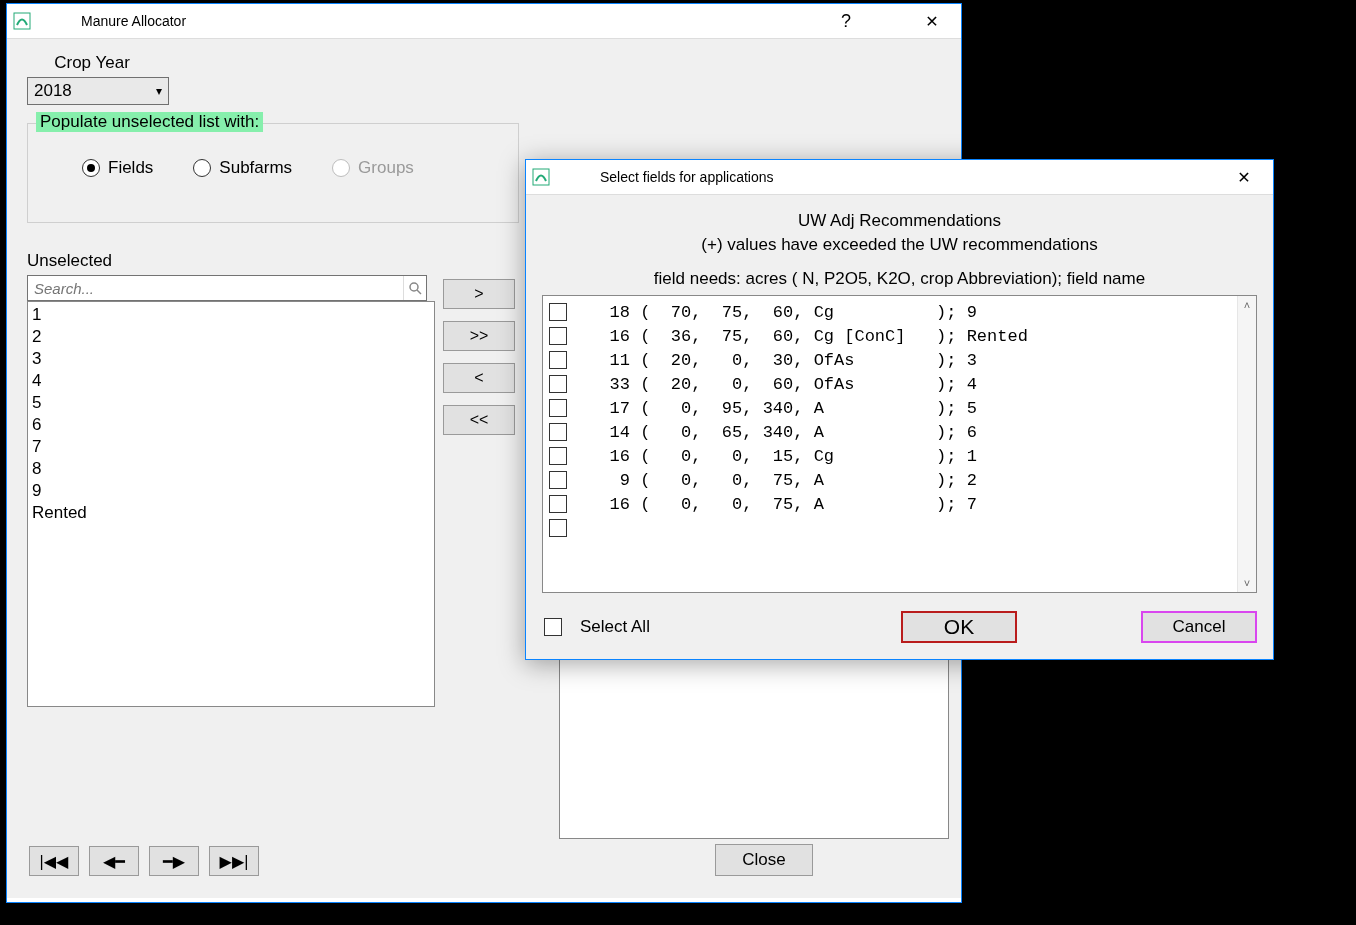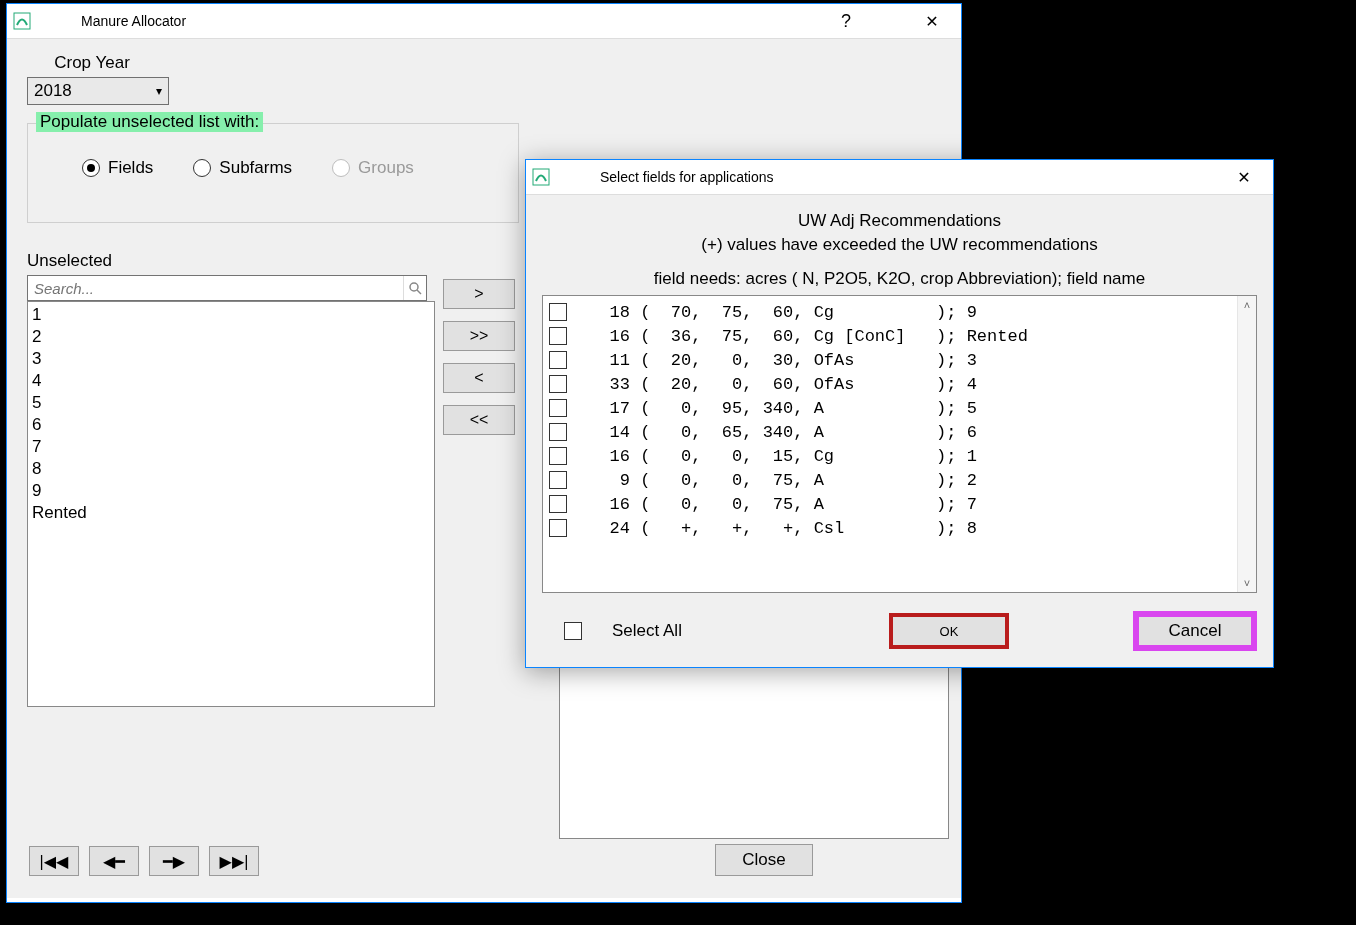--- a/index.html
+++ b/index.html
@@ -283,37 +283,37 @@
   }
   .dlg-bottom {
     display: flex;
     align-items: center;
     margin-top: 18px;
     gap: 14px;
   }
   .dlg-bottom .sel-all {
     display: flex;
     align-items: center;
-    gap: 18px;
-    font-size: 17px;
-    margin-left: 22px;
+    gap: 6px;
+    font-size: 17px;
+    margin-left: 2px;
   }
   .dlg-spacer { flex:1; }
   .ok-btn {
-    border: 4px solid #b91c1c;
+    border: 2px solid #b91c1c;
     background: #e1e1e1;
     height: 28px;
     width: 112px;
     display: flex;
     align-items: center;
     justify-content: center;
-    font-size: 13px;
+    font-size: 21px;
   }
   .cancel-btn {
-    border: 6px solid #d946ef;
+    border: 2px solid #d946ef;
     background: #e1e1e1;
     height: 28px;
     width: 112px;
     display: flex;
     align-items: center;
     justify-content: center;
     font-size: 17px;
     margin-left: 110px;
   }
 </style>
@@ -427,21 +427,21 @@
       <div id="data-rows">
           <div class="data-row"><span class="chk"></span><span>   18 (  70,  75,  60, Cg          ); 9</span></div>
           <div class="data-row"><span class="chk"></span><span>   16 (  36,  75,  60, Cg [ConC]   ); Rented</span></div>
           <div class="data-row"><span class="chk"></span><span>   11 (  20,   0,  30, OfAs        ); 3</span></div>
           <div class="data-row"><span class="chk"></span><span>   33 (  20,   0,  60, OfAs        ); 4</span></div>
           <div class="data-row"><span class="chk"></span><span>   17 (   0,  95, 340, A           ); 5</span></div>
           <div class="data-row"><span class="chk"></span><span>   14 (   0,  65, 340, A           ); 6</span></div>
           <div class="data-row"><span class="chk"></span><span>   16 (   0,   0,  15, Cg          ); 1</span></div>
           <div class="data-row"><span class="chk"></span><span>    9 (   0,   0,  75, A           ); 2</span></div>
           <div class="data-row"><span class="chk"></span><span>   16 (   0,   0,  75, A           ); 7</span></div>
-          <div class="data-row"><span class="chk"></span><span>   24 (   +,   +,   +, Csl         ); 8</span></div>
+          <div class="data-row"><span class="chk"></span></div>
         </div>
       <div class="data-scroll">
         <div class="scroll-arrow">˄</div>
         <div class="scroll-track"></div>
         <div class="scroll-arrow">˅</div>
       </div>
     </div>
     <div class="dlg-bottom">
       <div class="sel-all">
         <span class="chk"></span>

